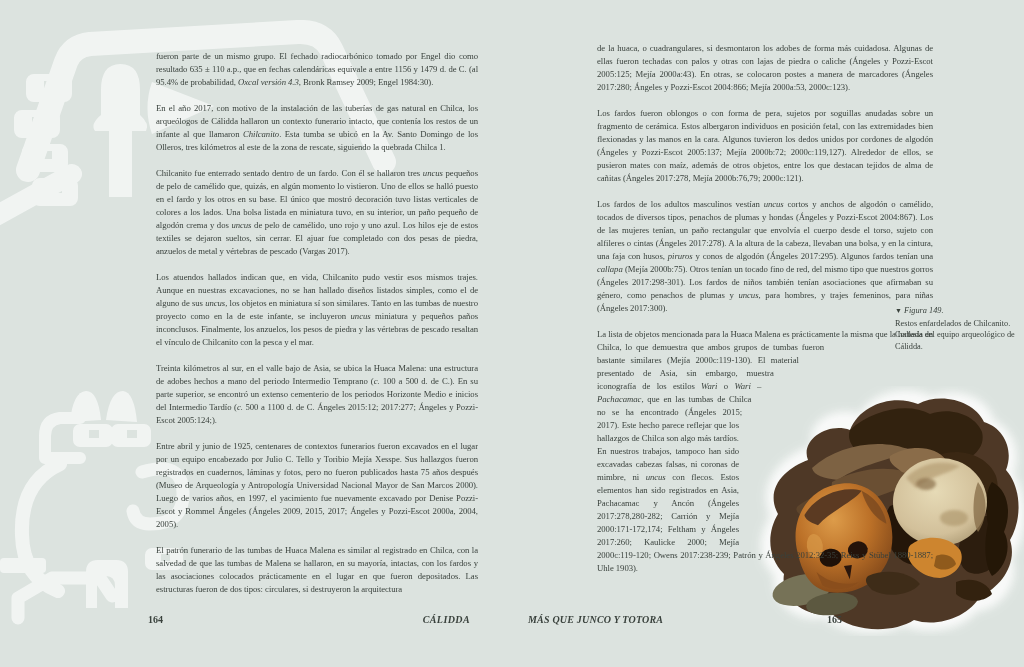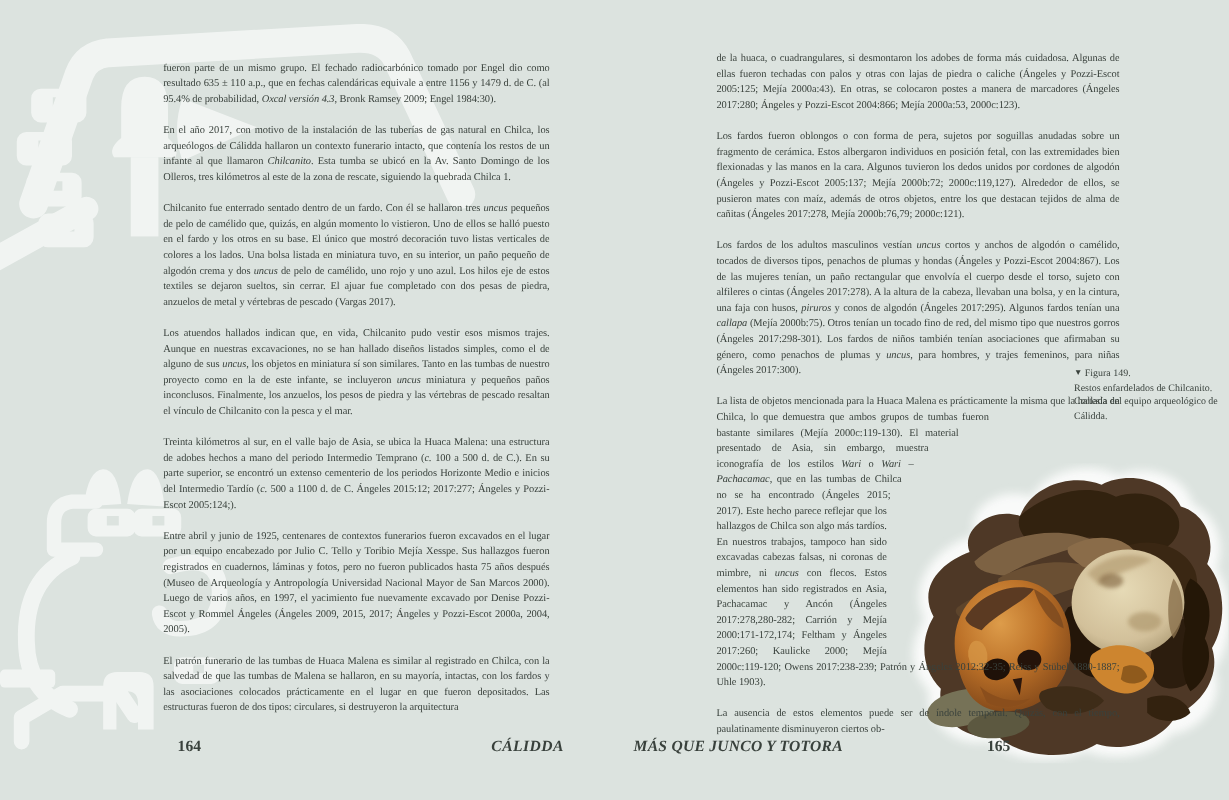--- a/index.html
+++ b/index.html
@@ -15,47 +15,47 @@
   .watermark{position:absolute;left:0;top:20px;width:440px;height:612px;opacity:.62;z-index:0;}
 
   
   .col{
     position:absolute;z-index:2;
     font-size:8.7px;line-height:13px;text-align:justify;
     letter-spacing:-0.05px;
   }
   .col p{margin:0 0 13px 0;}
   .col p:last-child{margin-bottom:0;}
-  .col-left{left:136px;top:50px;width:322px;height:560px;overflow:hidden;}
+  .col-left{left:156px;top:50px;width:322px;height:560px;overflow:hidden;}
   .col-right{left:557px;top:42px;width:336px;height:570px;overflow:hidden;margin-left:40px;}
   .col i{font-style:italic;}
 
   
   .photo-spacer{
     float:right;width:190px;height:212px;
     shape-outside:polygon(100% 24px,96px 26px,34px 58px,8px 92px,0 120px,0 100%,100% 100%);
     shape-margin:5px;
     margin-left:4px;
   }
 
   
   .fig-caption{
     position:absolute;left:895px;top:305px;width:122px;z-index:2;
     font-size:8.3px;line-height:11.5px;text-align:left;
   }
-  .fig-caption .cap-head{display:block;}
+  .fig-caption .cap-head{display:block;font-style:italic;}
   .cap-marker{font-size:7px;display:inline-block;transform:translateY(-0.5px);margin-right:2px;}
 
   
   .photo{position:absolute;right:0;top:386px;width:284px;height:250px;z-index:1;}
 
   
   .footer{
     position:absolute;top:614px;z-index:5;
-    font-size:13px;letter-spacing:.4px;
+    font-size:10px;letter-spacing:.4px;
     display:flex;justify-content:space-between;align-items:baseline;
   }
   .footer-left{left:148px;width:322px;}
   .footer-right{left:528px;width:314px;}
   .pagenum{font-weight:700;letter-spacing:0;}
   .running{font-weight:600;font-style:italic;}
   .running-italic{font-style:italic;font-weight:700;letter-spacing:.2px;}
 </style>
 </head>
 <body>
@@ -114,21 +114,20 @@
   <div class="footer footer-left">
     <span class="pagenum">164</span>
     <span class="running">CÁLIDDA</span>
   </div>
 
   <div class="col col-right">
     <p><span>de la huaca, o cuadrangulares, si desmontaron los adobes de forma más cuidadosa. Algunas de ellas fueron techadas con palos y otras con lajas de piedra o caliche (Ángeles y Pozzi-Escot 2005:125; Mejía 2000a:43). En otras, se colocaron postes a manera de marcadores (Ángeles 2017:280; Ángeles y Pozzi-Escot 2004:866; Mejía 2000a:53, 2000c:123).</span></p>
     <p><span>Los fardos fueron oblongos o con forma de pera, sujetos por soguillas anudadas sobre un fragmento de cerámica. Estos albergaron individuos en posición fetal, con las extremidades bien flexionadas y las manos en la cara. Algunos tuvieron los dedos unidos por cordones de algodón (Ángeles y Pozzi-Escot 2005:137; Mejía 2000b:72; 2000c:119,127). Alrededor de ellos, se pusieron mates con maíz, además de otros objetos, entre los que destacan tejidos de alma de cañitas (Ángeles 2017:278, Mejía 2000b:76,79; 2000c:121).</span></p>
     <p><span>Los fardos de los adultos masculinos vestían </span><i>uncus</i><span> cortos y anchos de algodón o camélido, tocados de diversos tipos, penachos de plumas y hondas (Ángeles y Pozzi-Escot 2004:867). Los de las mujeres tenían, un paño rectangular que envolvía el cuerpo desde el torso, sujeto con alfileres o cintas (Ángeles 2017:278). A la altura de la cabeza, llevaban una bolsa, y en la cintura, una faja con husos, </span><i>piruros</i><span> y conos de algodón (Ángeles 2017:295). Algunos fardos tenían una </span><i>callapa</i><span> (Mejía 2000b:75). Otros tenían un tocado fino de red, del mismo tipo que nuestros gorros (Ángeles 2017:298-301). Los fardos de niños también tenían asociaciones que afirmaban su género, como penachos de plumas y </span><i>uncus</i><span>, para hombres, y trajes femeninos, para niñas (Ángeles 2017:300).</span></p>
     <p><span class="photo-spacer"></span><span>La lista de objetos mencionada para la Huaca Malena es prácticamente la misma que la hallada en Chilca, lo que demuestra que ambos grupos de tumbas fueron bastante similares (Mejía 2000c:119-130). El material presentado de Asia, sin embargo, muestra iconografía de los estilos </span><i>Wari</i><span> o </span><i>Wari – Pachacamac</i><span>, que en las tumbas de Chilca no se ha encontrado (Ángeles 2015; 2017). Este hecho parece reflejar que los hallazgos de Chilca son algo más tardíos. En nuestros trabajos, tampoco han sido excavadas cabezas falsas, ni coronas de mimbre, ni </span><i>uncus</i><span> con flecos. Estos elementos han sido registrados en Asia, Pachacamac y Ancón (Ángeles 2017:278,280-282; Carrión y Mejía 2000:171-172,174; Feltham y Ángeles 2017:260; Kaulicke 2000; Mejía 2000c:119-120; Owens 2017:238-239; Patrón y Ángeles 2012:32-35; Reiss y Stübel 1880-1887; Uhle 1903).</span></p>
-    <p><span>La ausencia de estos elementos puede ser de índole temporal. Quizás, con el tiempo, paulatinamente disminuyeron ciertos ob-</span></p>
   </div>
 
   <aside class="fig-caption">
     <span class="cap-head">
       <span class="cap-marker">▼</span><span>Figura 149.</span>
     </span>
     <span>Restos enfardelados de Chilcanito. Cortesía del equipo arqueológico de Cálidda.</span>
   </aside>
 
   <svg class="photo" viewBox="0 0 284 250" xmlns="http://www.w3.org/2000/svg">

